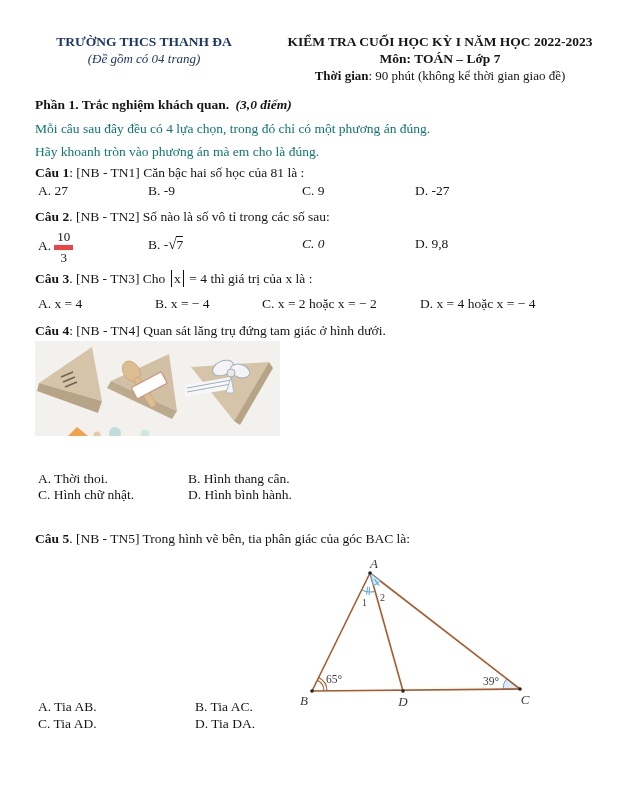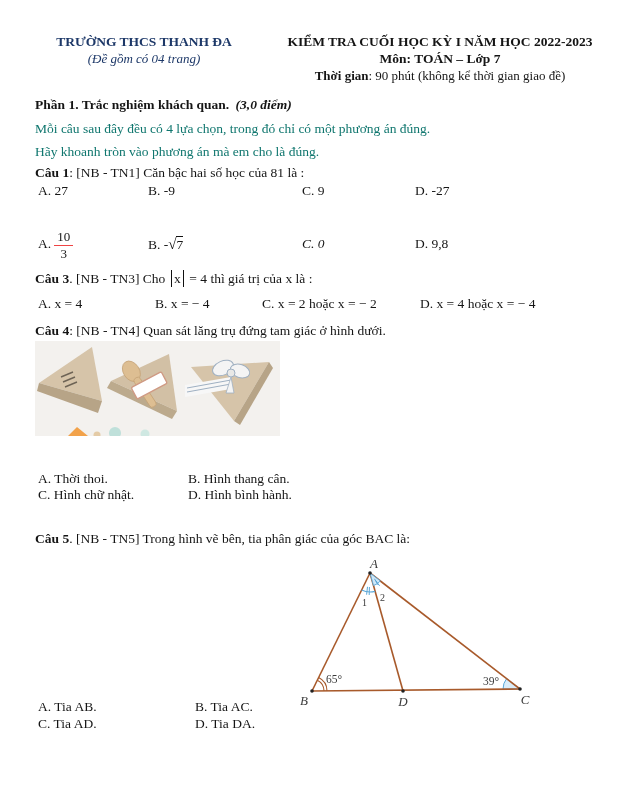--- a/index.html
+++ b/index.html
@@ -6,21 +6,21 @@
   .page{position:relative;width:626px;height:811px;background:#ffffff;overflow:hidden;
         font-family:"Liberation Serif",serif;font-size:13.5px;color:#151515;}
   .abs{position:absolute;white-space:nowrap;}
   .b{font-weight:bold;margin-top:15px;}
   .i{font-style:italic;}
   .navy{color:#1d3868;}
   .red{color:#0f766e;}
   .ctr{text-align:center;}
   
   .frac{display:inline-block;text-align:center;vertical-align:middle;line-height:1.05;font-size:13px;margin-left:3px;}
-  .frac .num{display:block;border-bottom:1px solid #ef4444;padding:0 3px 1px;}
+  .frac .num{display:block;border-bottom:5px solid #ef4444;padding:0 3px 1px;}
   .frac .den{display:block;padding-top:1px;}
   
   .sqrt-sign{font-size:15px;}
   .radicand{border-top:1px solid #111;padding-top:0px;}
   
   .vbar{display:inline-block;width:1.3px;height:17px;background:#111;vertical-align:-4px;margin:0 2px;}
   svg text{font-family:"Liberation Serif",serif;}
 </style>
 </head>
 <body>
@@ -45,20 +45,23 @@
   <div class="abs red" style="left:35px;top:144px;">Hãy khoanh tròn vào phương án mà em cho là đúng.</div>
 
   <div class="abs" style="left:35px;top:165px;">
     <span class="b">Câu 1</span><span>: [NB - TN1] Căn bậc hai số học của 81 là :</span>
   </div>
   <div class="abs" style="left:38px;top:183px;">A. 27</div>
   <div class="abs" style="left:148px;top:183px;">B. -9</div>
   <div class="abs" style="left:302px;top:183px;">C. 9</div>
   <div class="abs" style="left:415px;top:183px;">D. -27</div>
 
+  <div class="abs" style="left:35px;top:209px;">
+    <span class="b">Câu 2</span><span>. [NB - TN2] Số nào là số vô tỉ trong các số sau:</span>
+  </div>
   <div class="abs" style="left:38px;top:230px;">
     <span>A.</span><span class="frac"><span class="num">10</span><span class="den">3</span></span>
   </div>
   <div class="abs" style="left:148px;top:236px;">
     <span>B. -</span><span class="sqrt-sign">√</span><span class="radicand">7</span>
   </div>
   <div class="abs" style="left:302px;top:236px;font-style:italic;">C. 0</div>
   <div class="abs" style="left:415px;top:236px;">D. 9,8</div>
 
   <div class="abs" style="left:35px;top:270px;">

